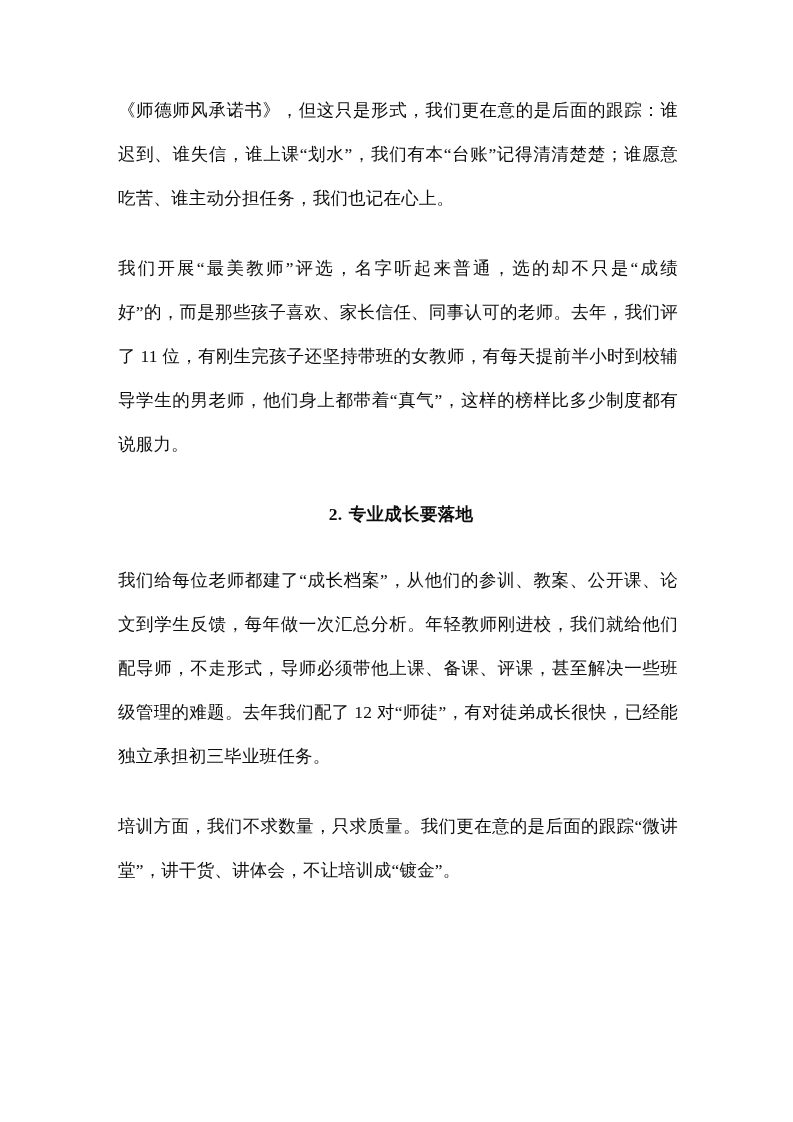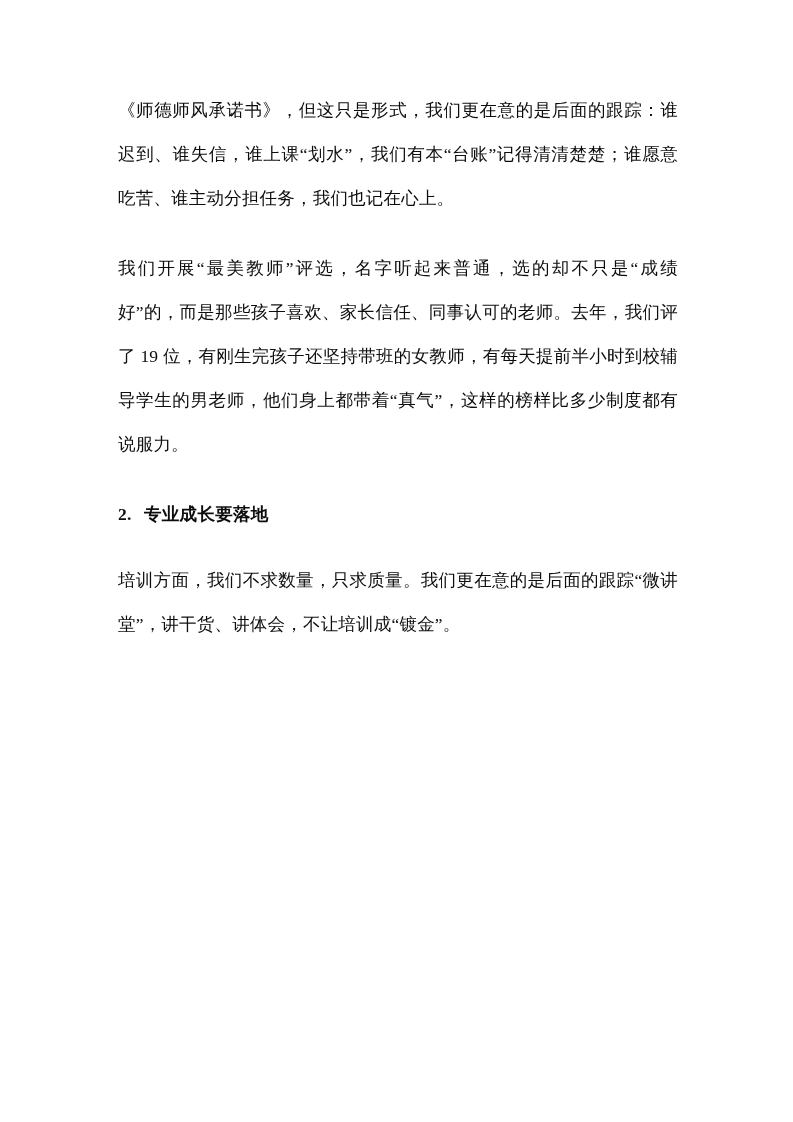--- a/index.html
+++ b/index.html
@@ -39,20 +39,21 @@
   h3.heading {
     margin: 0 0 22px 0;
     font-size: 17.5px;
     line-height: 44px;
     font-weight: bold;
     color: #0d0d0d;
     letter-spacing: 0.3px;
   }
   h3.heading-num {
     text-indent: 0;
+    text-align: center;
   }
   h3.heading-num .num {
     display: inline-block;
     min-width: 26px;
   }
   h3.section {
     margin: 32px 0 0 0;
     font-size: 17.5px;
     line-height: 44px;
     font-weight: bold;
@@ -61,24 +62,25 @@
   }
 </style>
 </head>
 <body>
 
 <div class="page">
   <div class="content">
 
     <p class="para">《师德师风承诺书》，但这只是形式，我们更在意的是后面的跟踪：谁迟到、谁失信，谁上课“划水”，我们有本“台账”记得清清楚楚；谁愿意吃苦、谁主动分担任务，我们也记在心上。</p>
 
-    <p class="para">我们开展“最美教师”评选，名字听起来普通，选的却不只是“成绩好”的，而是那些孩子喜欢、家长信任、同事认可的老师。去年，我们评了 19 位，有刚生完孩子还坚持带班的女教师，有每天提前半小时到校辅导学生的男老师，他们身上都带着“真气”，这样的榜样比多少制度都有说服力。</p>
+    <p class="para">我们开展“最美教师”评选，名字听起来普通，选的却不只是“成绩好”的，而是那些孩子喜欢、家长信任、同事认可的老师。去年，我们评了 11 位，有刚生完孩子还坚持带班的女教师，有每天提前半小时到校辅导学生的男老师，他们身上都带着“真气”，这样的榜样比多少制度都有说服力。</p>
 
     <h3 class="heading heading-num">
       <span class="num">2.</span><span>专业成长要落地</span>
     </h3>
 
+    <p class="para">我们给每位老师都建了“成长档案”，从他们的参训、教案、公开课、论文到学生反馈，每年做一次汇总分析。年轻教师刚进校，我们就给他们配导师，不走形式，导师必须带他上课、备课、评课，甚至解决一些班级管理的难题。去年我们配了 12 对“师徒”，有对徒弟成长很快，已经能独立承担初三毕业班任务。</p>
 
     <p class="para">培训方面，我们不求数量，只求质量。我们更在意的是后面的跟踪“微讲堂”，讲干货、讲体会，不让培训成“镀金”。</p>
 
 
   </div>
 </div>
 
 </body></html>

